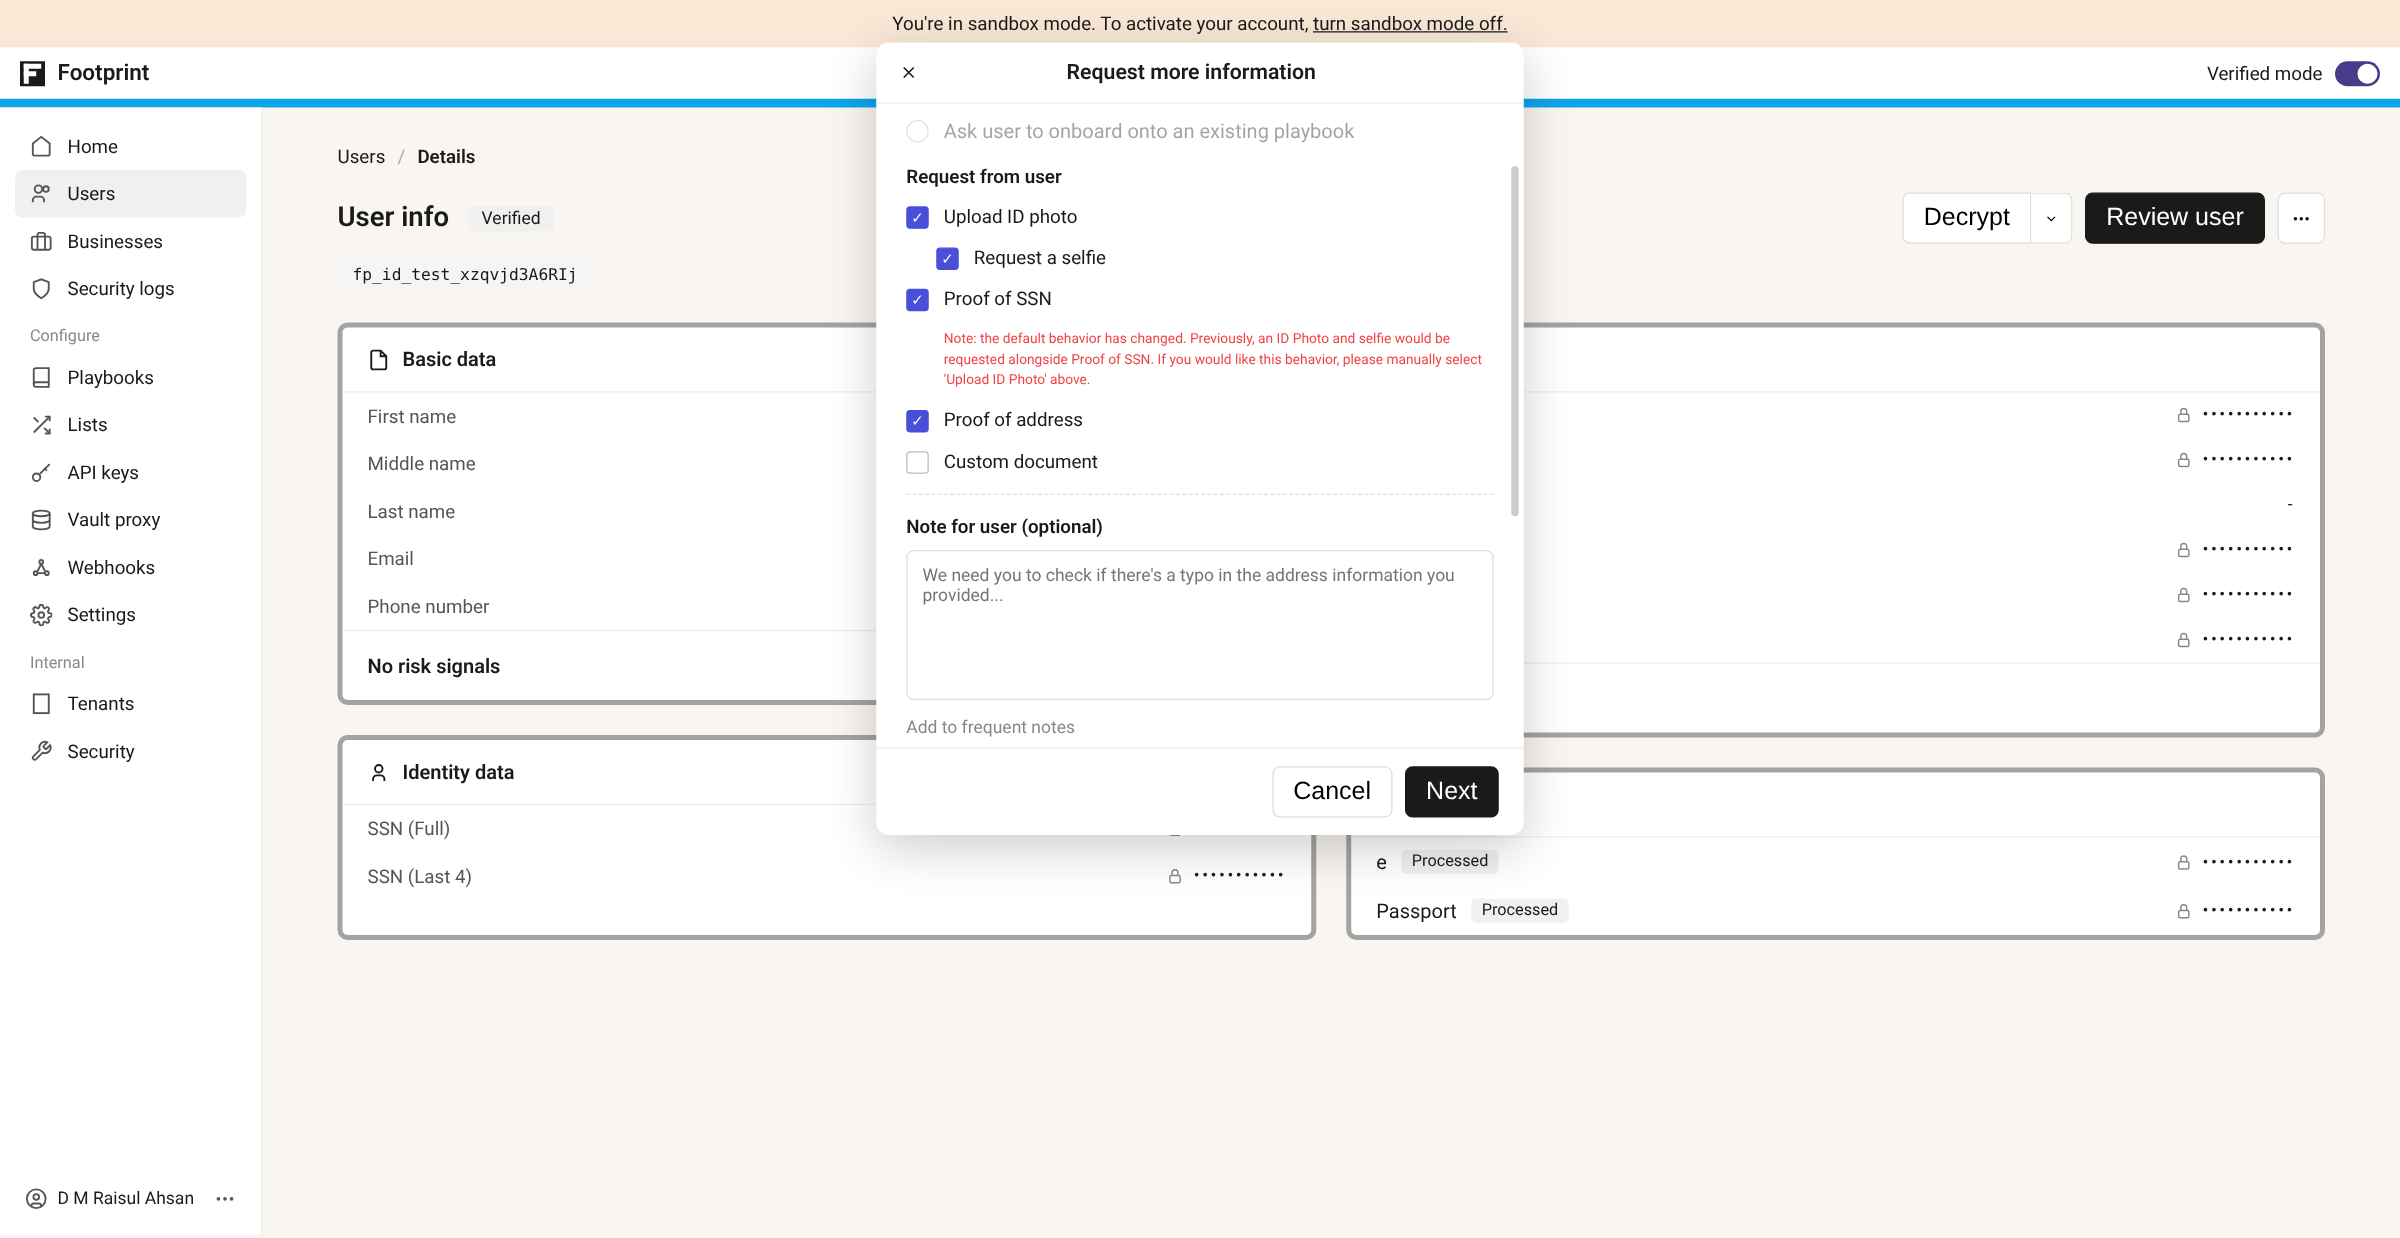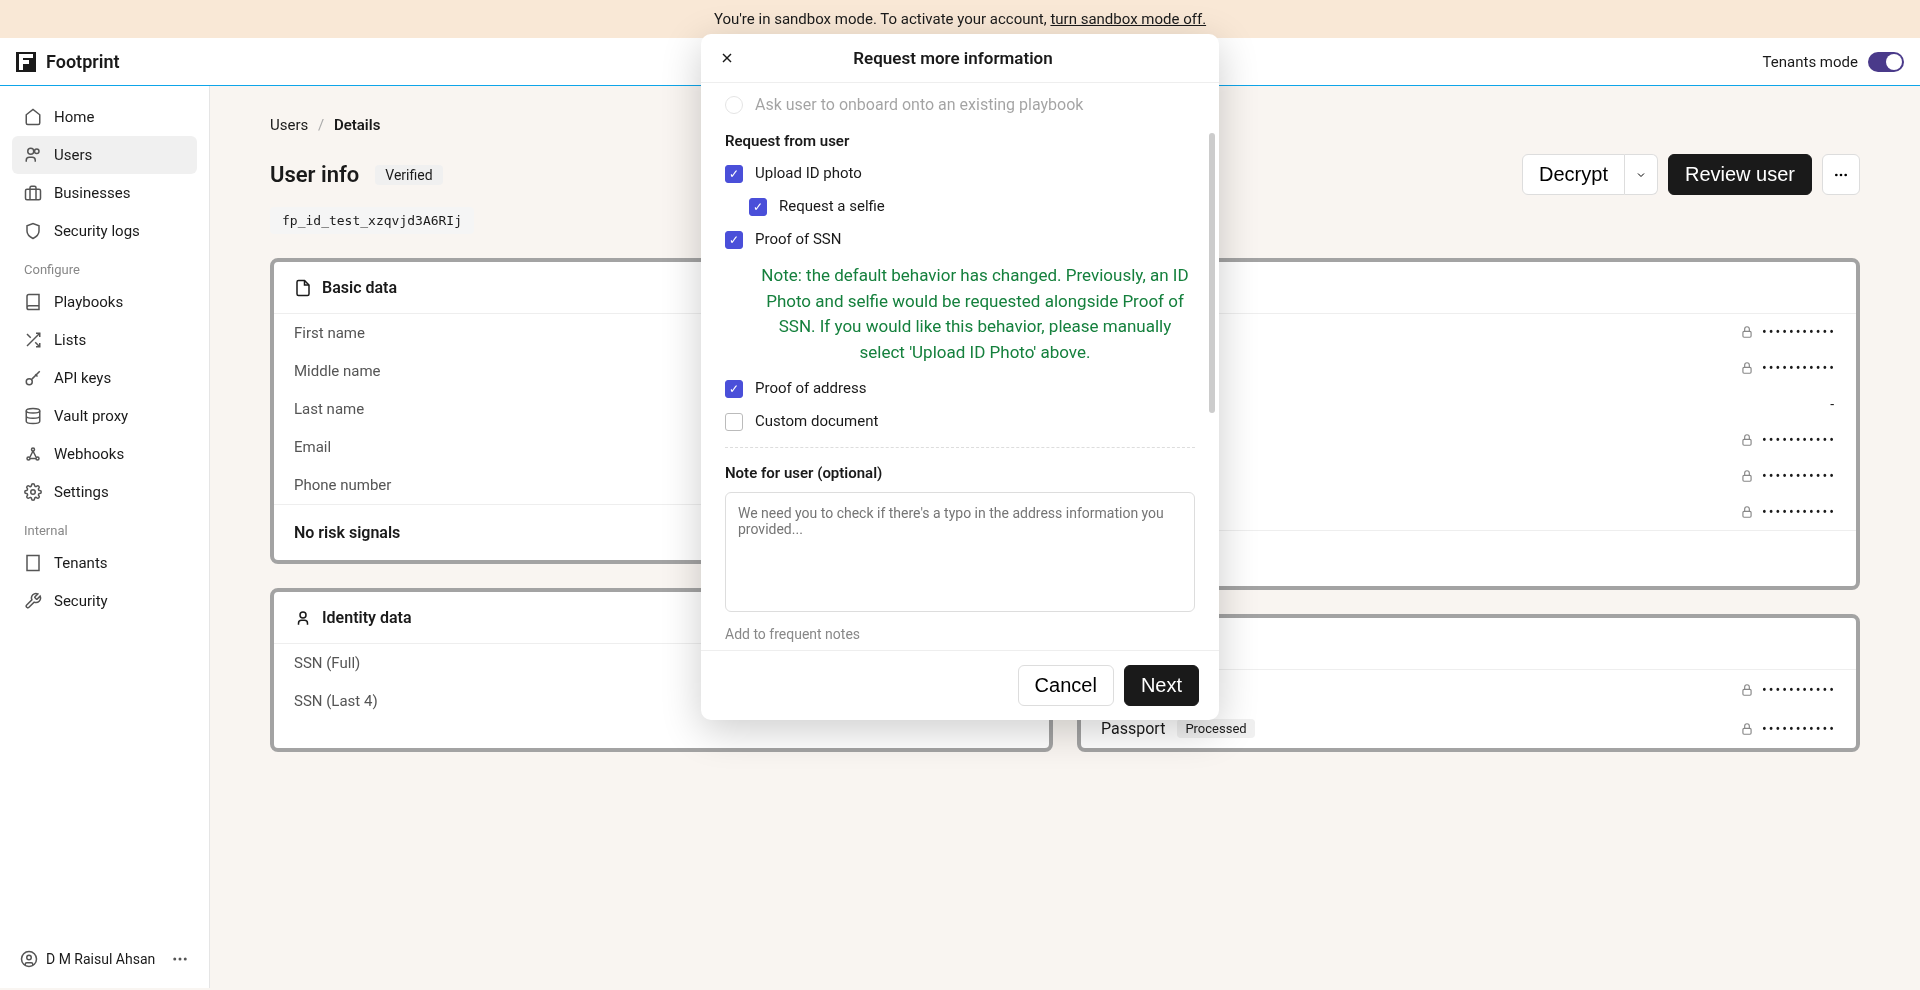--- a/index.html
+++ b/index.html
@@ -24,21 +24,21 @@
     .sandbox-banner a {
       text-decoration: underline;
       color: #1a1a1a;
     }
     .top-bar {
       height: 48px;
       display: flex;
       align-items: center;
       justify-content: space-between;
       padding: 0 16px;
-      border-bottom: 1px solid #0ea5e9;
+      border-bottom: 7px solid #0ea5e9;
       background: #fff;
     }
     .logo-area {
       display: flex;
       align-items: center;
       gap: 10px;
       font-weight: 600;
       font-size: 18px;
     }
     .logo-icon {
@@ -325,25 +325,24 @@
       color: #fff;
     }
     .checkbox.checked::after {
       content: '✓';
       font-size: 12px;
     }
     .checkbox-label {
       font-size: 15px;
     }
     .note-text {
-      font-size: 17px;
-      color: #15803d;
+      font-size: 11px;
+      color: #ef4444;
       line-height: 1.5;
       margin: 0 0 14px 30px;
-      text-align: center;
     }
     .divider {
       border: none;
       border-top: 1px dashed #ddd;
       margin: 16px 0;
     }
     .note-label {
       font-weight: 600;
       font-size: 15px;
       margin-bottom: 10px;
@@ -414,21 +413,21 @@
     <span class="logo-icon">
       <svg width="20" height="20" viewBox="0 0 20 20">
           <rect x="3" y="2" width="4" height="16" fill="#fff"></rect>
           <rect x="3" y="2" width="14" height="4" fill="#fff"></rect>
           <rect x="3" y="8" width="10" height="4" fill="#fff"></rect>
         </svg>
     </span>
     <span>Footprint</span>
   </div>
   <div class="sandbox-toggle">
-    <span>Tenants mode</span>
+    <span>Verified mode</span>
     <div class="toggle-switch"></div>
   </div>
 </div>
 
 <div class="app-body">
 
   <div class="sidebar">
     <div class="sidebar-item">
       <span class="sidebar-icon">
           <svg width="18" height="18" viewBox="0 0 24 24" fill="none" stroke="currentColor" stroke-width="2">

